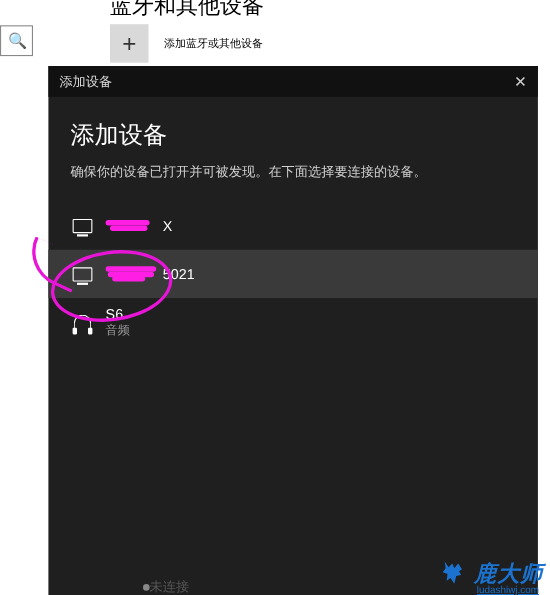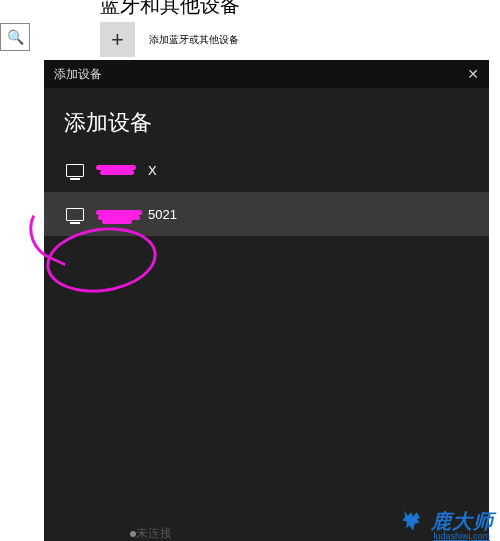--- a/index.html
+++ b/index.html
@@ -53,20 +53,21 @@
     <div class="add-label">添加蓝牙或其他设备</div>
   </div>
 
   <div class="dialog">
     <div class="titlebar">
       <span>添加设备</span>
       <span class="close">✕</span>
     </div>
     <div class="body">
       <div class="h1">添加设备</div>
+      <div class="sub">确保你的设备已打开并可被发现。在下面选择要连接的设备。</div>
 
       <div class="dev">
         <span class="ico">
             <span class="display-icon"></span>
           </span>
         <span class="txt">
           <span style="display:flex;align-items:center">
             <span class="smear">
               <span class="s" style="left:0;top:1px;width:40px"></span>
               <span class="s" style="left:4px;top:6px;width:34px"></span>
@@ -74,31 +75,40 @@
             <span>X</span>
           </span>
         </span>
       </div>
 
       <div class="dev sel">
         <span class="ico">
             <span class="display-icon"></span>
           </span>
         <span class="txt">
-          <span style="display:flex;align-items:flex-end">
+          <span style="display:flex;align-items:flex-start">
             <span class="smear">
               <span class="s" style="left:0;top:0;width:46px"></span>
               <span class="s" style="left:2px;top:5px;width:42px"></span>
               <span class="s" style="left:6px;top:9px;width:30px"></span>
             </span>
             <span>5021</span>
           </span>
         </span>
       </div>
 
+      <div class="dev">
+        <span class="ico">
+            <span class="head-icon"></span>
+          </span>
+        <span class="txt">
+          <span>S6</span>
+          <span class="sub2">音频</span>
+        </span>
+      </div>
     </div>
 
     <div class="cancel">取消</div>
   </div>
 
   <div class="hand-circle"></div>
   <div class="hand-tail"></div>
 
   <div class="foot">
     <span class="dot"></span>

